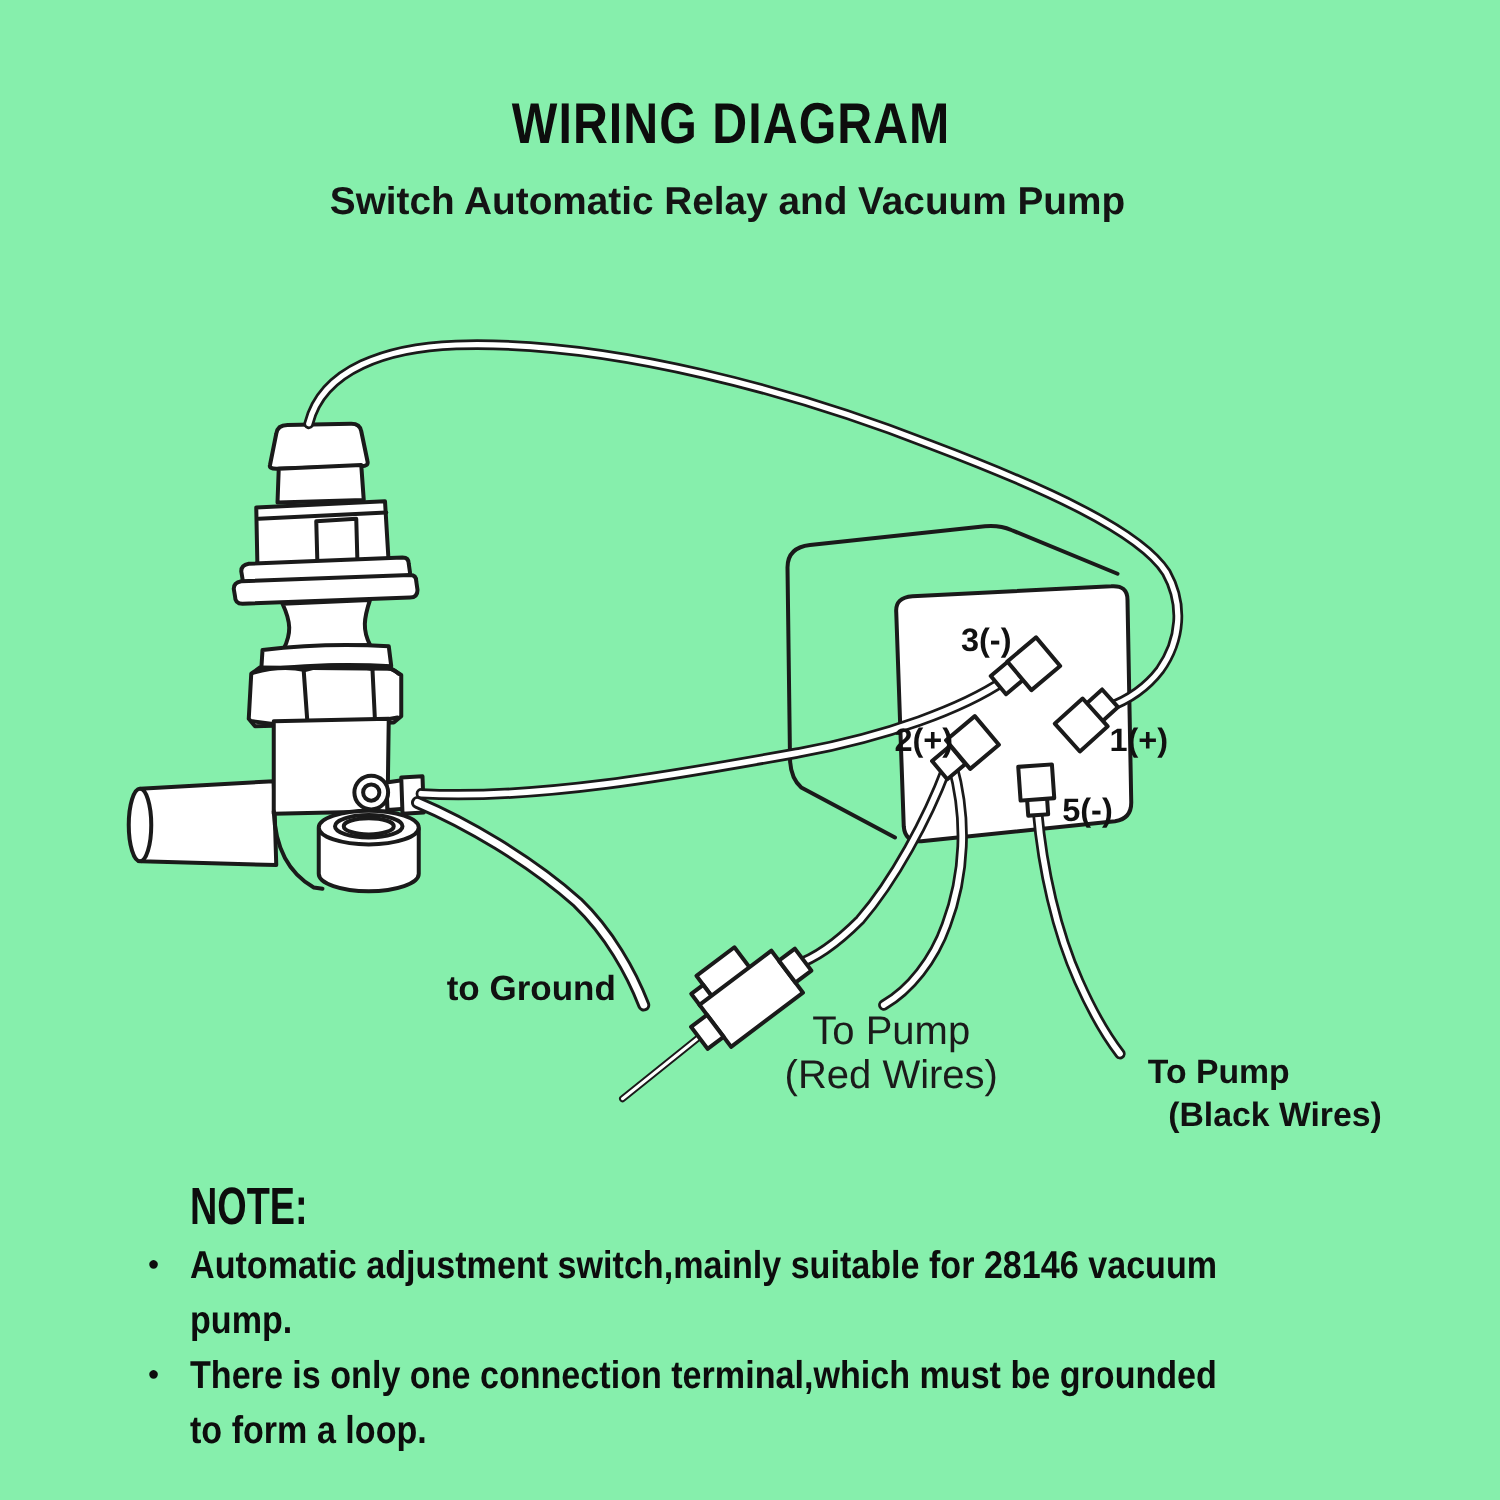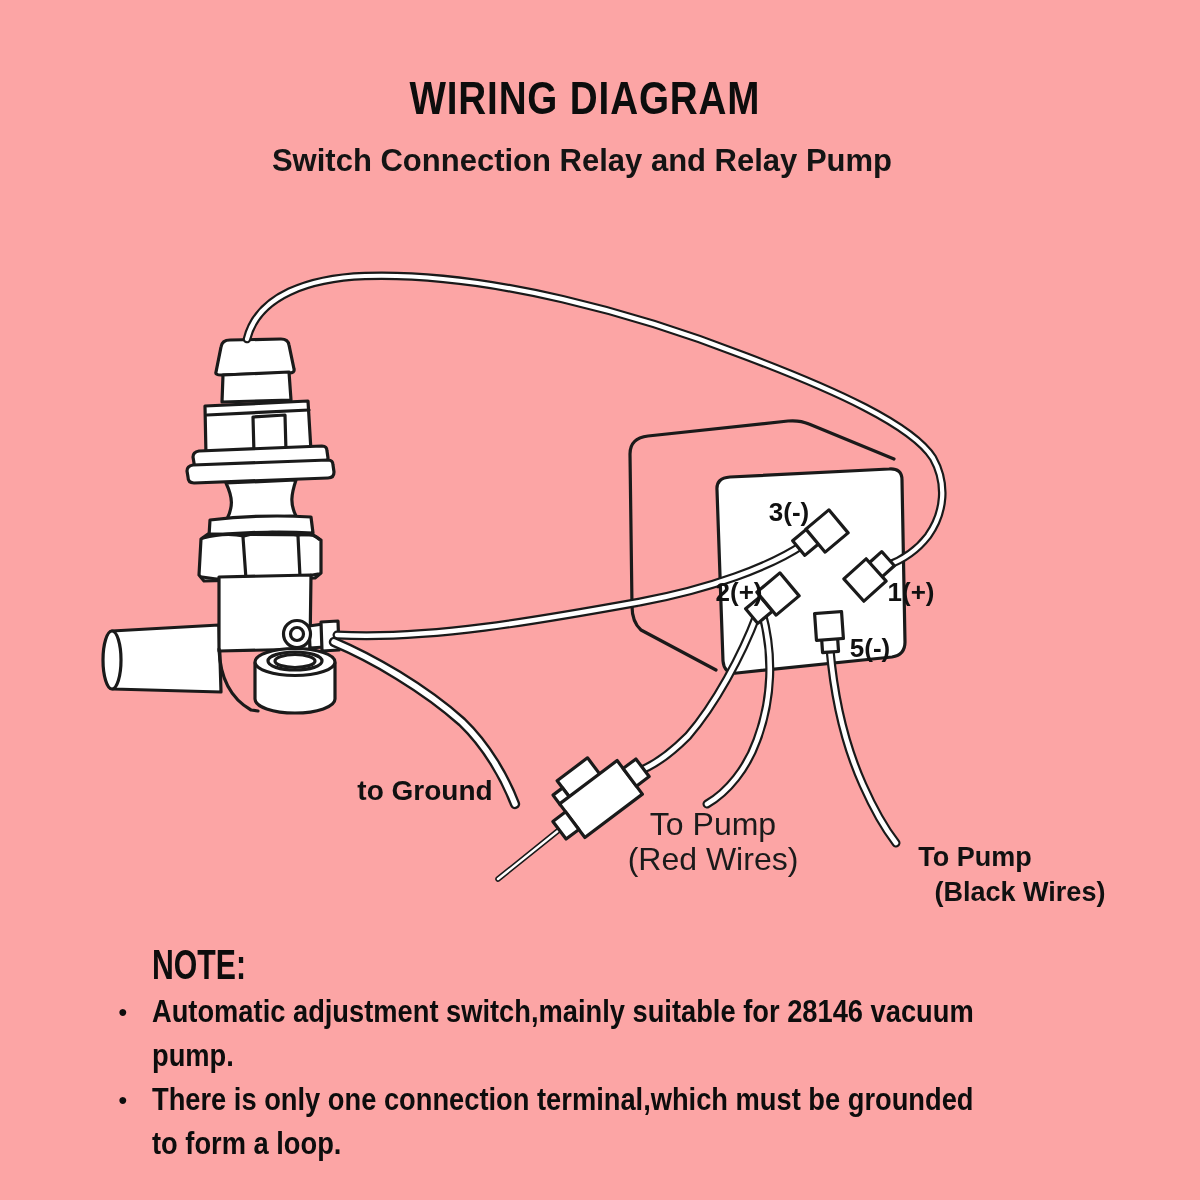--- a/index.html
+++ b/index.html
@@ -1,17 +1,17 @@
 <!DOCTYPE html>
 <html><head>
 <meta charset="utf-8">
 <style>
   html,body{margin:0;padding:0;background:#e8e8e8;}
   .page{
-    position:relative;width:1200px;height:1200px;background:#fca5a5;
+    position:relative;width:1200px;height:1200px;background:#86efac;
     font-family:"Liberation Sans",sans-serif;color:#111;overflow:hidden;
   }
   .abs{position:absolute;}
   .title-wrap{left:0;top:71px;width:1170px;text-align:center;}
   .title{
     display:inline-block;font-size:46px;font-weight:700;letter-spacing:1px;
     transform:scaleX(0.84);transform-origin:center;white-space:nowrap;color:#0d0d0d;
   }
   .subtitle-wrap{left:0;top:143px;width:1164px;text-align:center;}
   .subtitle{font-size:31px;font-weight:700;color:#141414;white-space:nowrap;}
@@ -41,21 +41,21 @@
 </style>
 </head>
 <body>
 
 <div class="page">
 
   <div class="abs title-wrap">
     <span class="title">WIRING DIAGRAM</span>
   </div>
   <div class="abs subtitle-wrap">
-    <span class="subtitle">Switch Connection Relay and Relay Pump</span>
+    <span class="subtitle">Switch Automatic Relay and Vacuum Pump</span>
   </div>
 
   <svg class="abs diagram-svg" viewBox="0 0 1200 1200" xmlns="http://www.w3.org/2000/svg">
 
     <g>
       <path class="ink" d="M 894,459 L 809,424 Q 800,420 788,421 L 648,436 Q 630,438 630,454 L 632,606 Q 632,622 641,630 L 716,670"></path>
       <path class="inkf" d="M 730,477 L 889,469 Q 902,468 902,480 L 905,642 Q 905,655 892,657 L 737,673 Q 724,674 723,661 L 717,490 Q 716,478 730,477 Z"></path>
     </g>
 
     <g>

